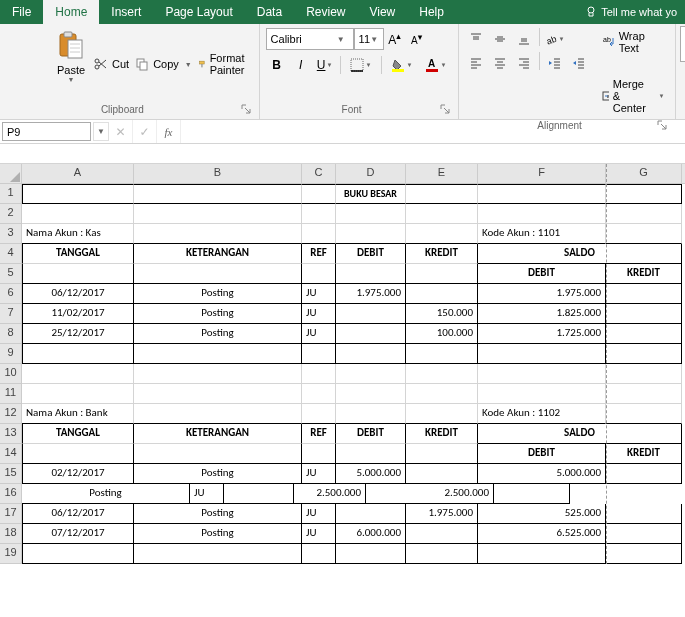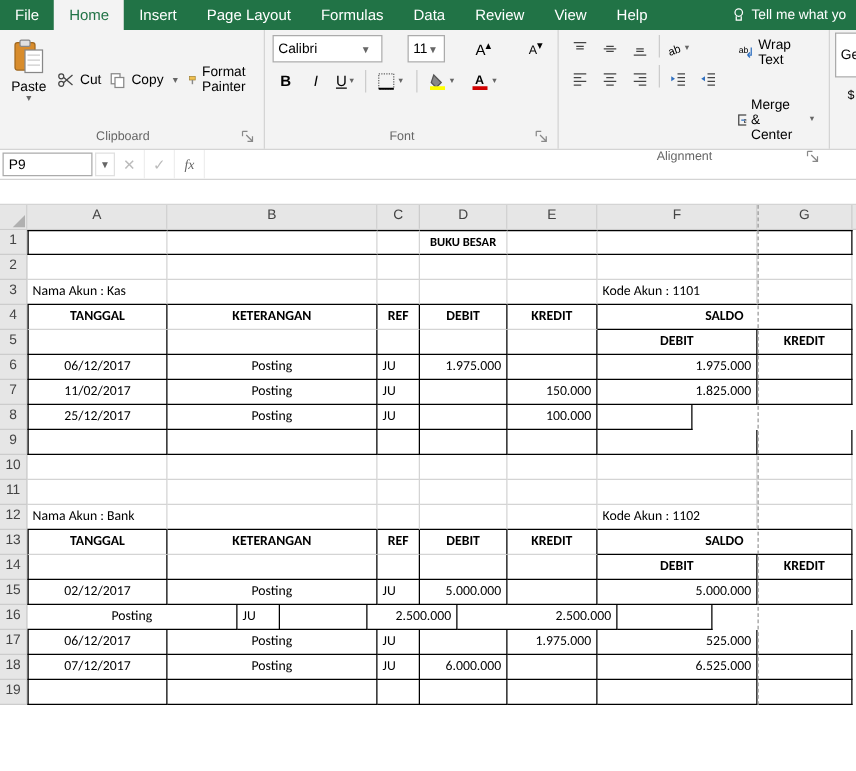--- a/index.html
+++ b/index.html
@@ -12,27 +12,27 @@
 .tab.file { background: #217346; }
 .tell-me { display: flex; align-items: center; margin-left: auto; padding: 0 8px; font-size: 11px; gap: 4px; }
 
 
 .ribbon { background: #f3f3f3; height: 96px; display: flex; border-bottom: 1px solid #d4d4d4; }
 .group { border-right: 1px solid #d4d4d4; display: flex; flex-direction: column; padding: 2px 4px; }
 .group-content { flex: 1; display: flex; }
 .group-label { font-size: 10px; color: #666; text-align: center; padding: 2px 0; white-space: nowrap; }
 .group-footer { display: flex; justify-content: space-between; align-items: flex-start; padding: 0 2px; }
 .dialog-launcher { width: 14px; height: 14px; cursor: pointer; display: flex; align-items: center; justify-content: center; }
-.paste-btn { display: flex; flex-direction: column; align-items: center; padding: 2px 4px; cursor: pointer; }
+.paste-btn { display: flex; flex-direction: column; align-items: center; padding: 2px 4px; cursor: pointer; margin-left: 48px; }
 .paste-icon { width: 30px; height: 36px; display: flex; align-items: center; justify-content: center; }
 .clip-right { display: flex; flex-direction: row; gap: 2px; padding: 2px; }
 .clip-item { display: flex; align-items: center; gap: 4px; cursor: pointer; padding: 1px 2px; font-size: 11px; }
 
 
-.font-top { display: flex; gap: 20px; padding: 2px; align-items: flex-start; }
+.font-top { display: flex; gap: 0; padding: 2px; align-items: flex-start; }
 .font-combo { border: 1px solid #ababab; background: #fff; height: 22px; display: flex; align-items: center; padding: 0 4px; font-size: 11px; }
 .font-name { width: 88px; }
 .font-size { width: 30px; }
 .combo-arrow { width: 16px; text-align: center; color: #666; cursor: pointer; font-size: 8px; }
 .font-bottom { display: flex; gap: 2px; padding: 2px; align-items: center; }
 .btn-sq { width: 22px; height: 22px; display: flex; align-items: center; justify-content: center; cursor: pointer; }
 .btn-sq.dd { width: 32px; }
 .sup { font-size: 9px; vertical-align: super; }
 
 
@@ -41,21 +41,21 @@
 .align-btn { width: 22px; height: 22px; display: flex; align-items: center; justify-content: center; cursor: pointer; }
 .merge-wrap { display: flex; flex-direction: column; padding: 2px; gap: 20px; margin-left: 4px; }
 .merge-item { display: flex; align-items: center; gap: 4px; padding: 2px 4px; cursor: pointer; font-size: 11px; }
 
 
 .num-combo { border: 1px solid #ababab; background: #fff; width: 58px; height: 36px; display: flex; align-items: center; padding: 0 4px; font-size: 11px; margin: 0; }
 .num-row { display: flex; gap: 2px; padding: 2px; }
 
 
 .formula-bar { height: 24px; display: flex; align-items: stretch; border-bottom: 1px solid #d4d4d4; background: #fff; }
-.name-box { width: 72px; border: 1px solid #ababab; margin: 2px; padding: 0 4px; display: flex; align-items: center; font-size: 11px; }
+.name-box { width: 89px; border: 1px solid #ababab; margin: 2px; padding: 0 4px; display: flex; align-items: center; font-size: 11px; }
 .nb-arrow { width: 16px; display: flex; align-items:center; justify-content:center; color: #666; font-size: 8px; border: 1px solid #e0e0e0; margin: 2px 0; cursor: pointer; }
 .fb-btn { width: 24px; display: flex; align-items: center; justify-content: center; color: #bbb; cursor: pointer; border-right: 1px solid #eee; }
 .fx { font-style: italic; font-size: 11px; color: #666; font-family: Liberation Serif, serif; }
 .formula-input { flex: 1; padding: 0 6px; display: flex; align-items: center; font-size: 11px; }
 
 
 .grid-wrap { position: relative; }
 .col-headers { display: flex; height: 20px; background: #e6e6e6; border-bottom: 1px solid #ccc; }
 .corner { width: 22px; border-right: 1px solid #ccc; background: #e6e6e6; display:flex; align-items:flex-end; justify-content:flex-end; }
 .corner svg { margin: 1px; }
@@ -83,21 +83,20 @@
 svg { display: block; }
 </style>
 </head>
 <body>
 
 <div class="tabs">
   <div class="tab file">File</div>
   <div class="tab active">Home</div>
   <div class="tab">Insert</div>
   <div class="tab">Page Layout</div>
-  <div class="tab">Formulas</div>
   <div class="tab">Data</div>
   <div class="tab">Review</div>
   <div class="tab">View</div>
   <div class="tab">Help</div>
   <div class="tell-me">
     <svg width="12" height="12" viewBox="0 0 12 12">
         <circle cx="6" cy="4" r="3" fill="none" stroke="#fff" stroke-width="1"></circle>
         <path d="M4 7 L4 10 L8 10 L8 7" fill="none" stroke="#fff"></path>
       </svg>
     <span>Tell me what yo</span>
@@ -459,20 +458,21 @@
         <div class="cell cF right br bb">1.825.000</div>
         <div class="cell cG br bb"></div>
       </div>
       <div class="row">
         <div class="row-h">8</div>
         <div class="cell cA center bl br bb">25/12/2017</div>
         <div class="cell cB center br bb">Posting</div>
         <div class="cell cC br bb">JU</div>
         <div class="cell cD right br bb"></div>
         <div class="cell cE right br bb">100.000</div>
+        <div class="cell cF right br bb">1.725.000</div>
         <div class="cell cG br bb"></div>
       </div>
       <div class="row">
         <div class="row-h">9</div>
         <div class="cell cA bl br bb"></div>
         <div class="cell cB br bb"></div>
         <div class="cell cC br bb"></div>
         <div class="cell cD br bb"></div>
         <div class="cell cE br bb"></div>
         <div class="cell cF br bb"></div>

